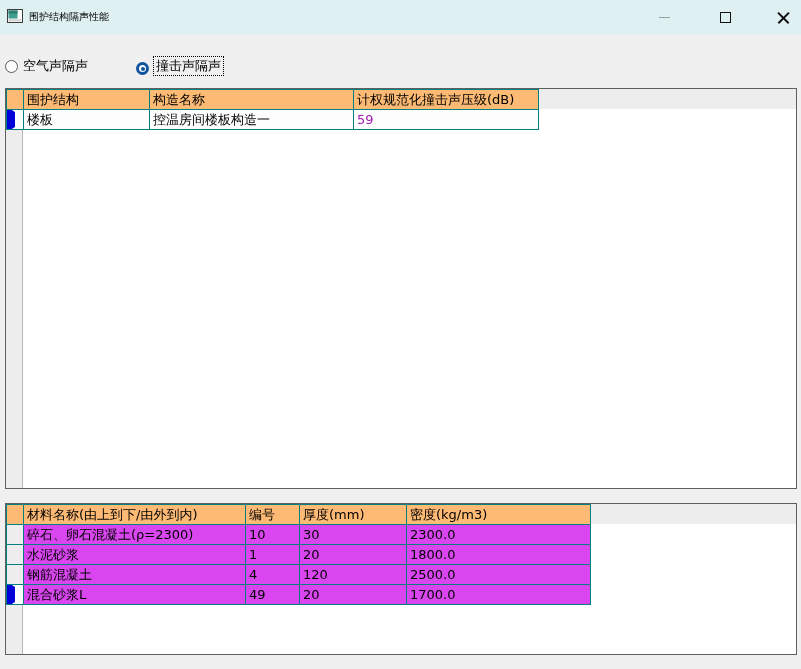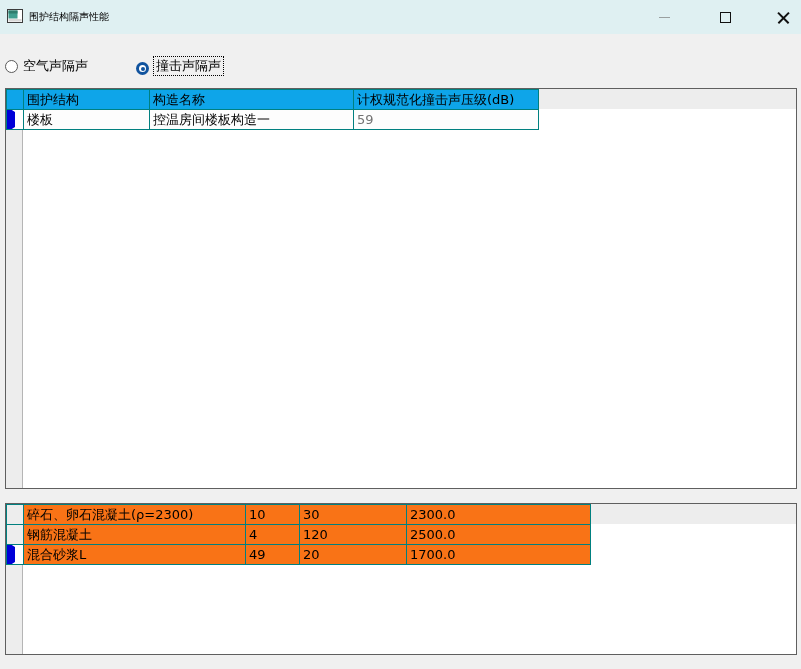--- a/index.html
+++ b/index.html
@@ -80,32 +80,32 @@
   table.grid-table {
     position:absolute; top:0; left:0;
     border-collapse:collapse; table-layout:fixed;
   }
   .grid-table th, .grid-table td {
     border:1px solid #008080;
     height:20px; padding:0 3px;
     font-weight:normal; font-size:13px;
     text-align:left; white-space:nowrap; overflow:hidden;
   }
-  .grid-table th { background:#0ea5e9;margin-left:24px; }
+  .grid-table th { background:#fdba74;margin-left:24px; }
   #grid-top .grid-table td.data    { background:#fdfdfd; }
-  #grid-bottom .grid-table td.data { background:#f97316; }
+  #grid-bottom .grid-table td.data { background:#d946ef; }
   .grid-table td.selector { background:#ededed; padding:0; }
   .grid-table tr.current td.selector { background:#ffffff; }
   .row-indicator {
     width:0; height:0; margin:0 auto;
     border-left:8px solid #0000d8;
     border-top:5px solid transparent;
     border-bottom:5px solid transparent;
   }
-  td.value-blue { color:#737373; }
+  td.value-blue { color:#a21caf; }
 </style>
 </head>
 <body>
 
 <div class="titlebar">
   <span class="app-icon">
     <svg width="17" height="17" viewBox="0 0 17 17">
       <rect x="0.5" y="1.5" width="15" height="13" fill="#ffffff" stroke="#3c3c3c" stroke-width="1"></rect>
       <rect x="1.5" y="2.5" width="9" height="8" fill="#3f9e8f"></rect>
       <rect x="1.5" y="2.5" width="9" height="3" fill="#2e7d6e"></rect>
@@ -169,26 +169,40 @@
   <div class="selector-strip"></div>
   <table class="grid-table">
     <colgroup>
       <col style="width:17px">
         <col style="width:222px">
         <col style="width:54px">
         <col style="width:107px">
         <col style="width:184px">
     </colgroup>
     <tbody>
+        <tr>
+      <th></th>
+      <th>材料名称(由上到下/由外到内)</th>
+      <th>编号</th>
+      <th>厚度(mm)</th>
+      <th>密度(kg/m3)</th>
+    </tr>
     <tr>
       <td class="selector"></td>
       <td class="data">碎石、卵石混凝土(ρ=2300)</td>
       <td class="data">10</td>
       <td class="data">30</td>
       <td class="data">2300.0</td>
+    </tr>
+    <tr>
+      <td class="selector"></td>
+      <td class="data">水泥砂浆</td>
+      <td class="data">1</td>
+      <td class="data">20</td>
+      <td class="data">1800.0</td>
     </tr>
     <tr>
       <td class="selector"></td>
       <td class="data">钢筋混凝土</td>
       <td class="data">4</td>
       <td class="data">120</td>
       <td class="data">2500.0</td>
     </tr>
     <tr class="current">
       <td class="selector">

